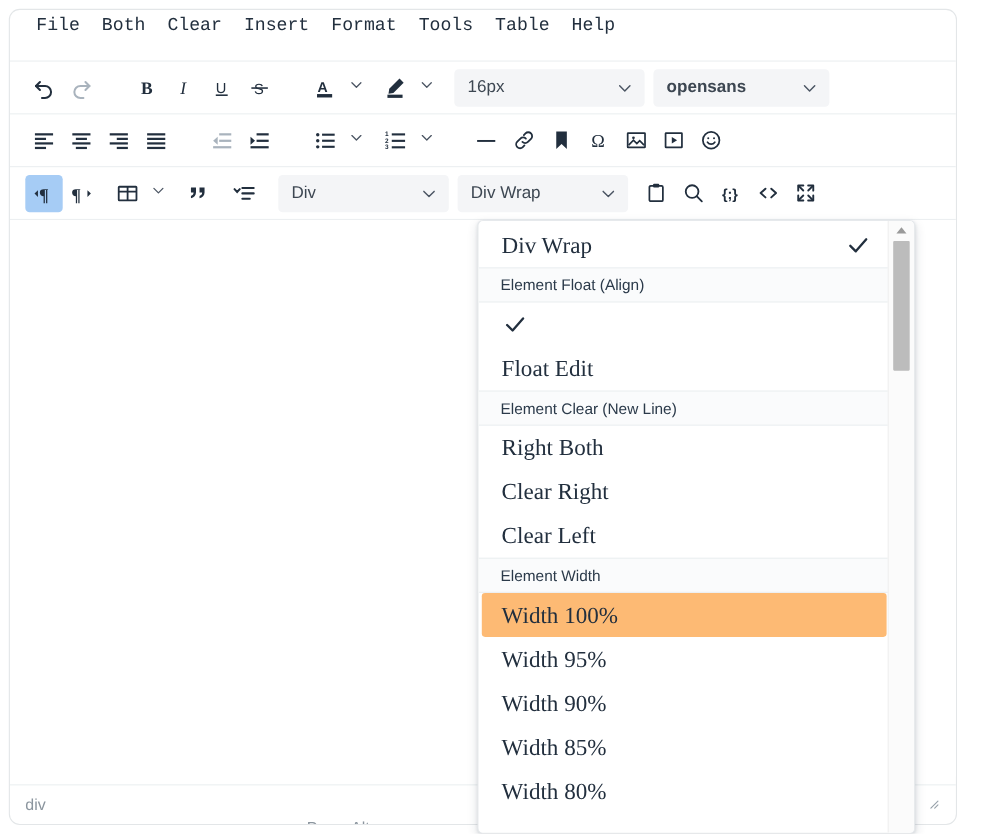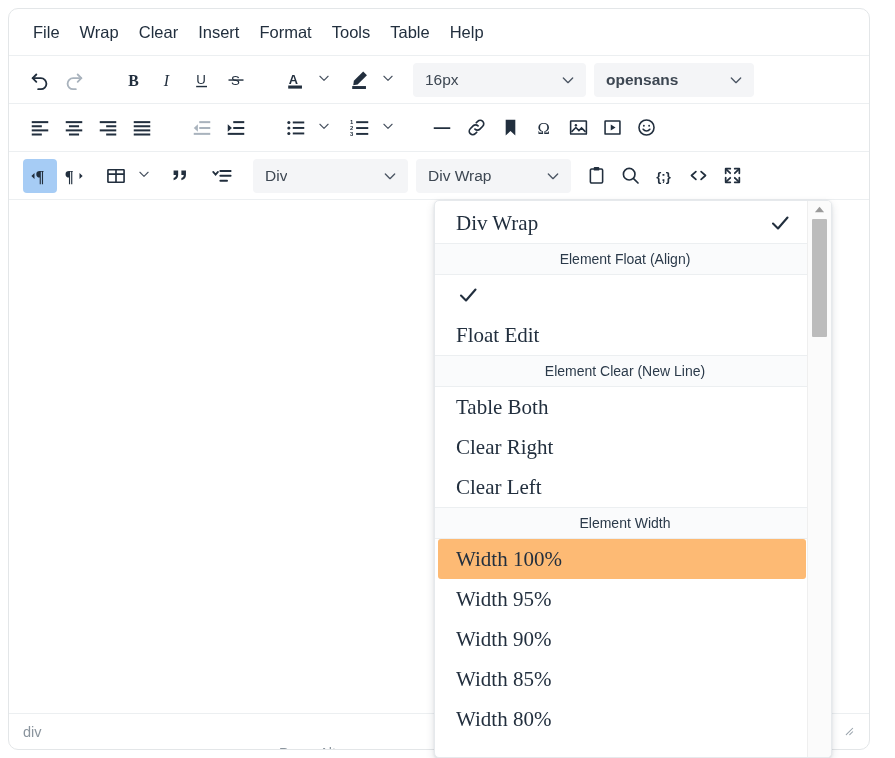--- a/index.html
+++ b/index.html
@@ -24,23 +24,23 @@
     border-radius: 10px;
     background: #ffffff;
     box-sizing: border-box;
     overflow: hidden;
   }
 
   
   .menubar {
     height: 46px;
     display: flex;
-    align-items: center;
     padding: 0 14px;
     box-sizing: border-box;
+    font-family: Liberation Mono, monospace;
   }
   .menu-item {
     font-size: 16.5px;
     color: #222f3e;
     padding: 4px 10px;
     border-radius: 3px;
     cursor: pointer;
     white-space: nowrap;
   }
 
@@ -169,21 +169,20 @@
     display: flex;
     align-items: center;
     padding: 0 14px 0 20px;
     font-family: "Liberation Sans", sans-serif;
     font-size: 14px;
     color: #2b3a4a;
     background: #fafbfc;
     border-top: 1px solid #eceff1;
     border-bottom: 1px solid #eceff1;
     box-sizing: border-box;
-    justify-content: center;
   }
 
   
   .pscroll {
     position: absolute;
     right: 0; top: 0;
     width: 23px; height: 100%;
     background: #fbfbfb;
     border-left: 1px solid #efefef;
   }
@@ -204,21 +203,21 @@
   }
 </style>
 </head>
 <body>
 
 <div id="root">
   <div class="editor-shell">
 
     <div class="menubar">
       <div class="menu-item">File</div>
-      <div class="menu-item">Wrap</div>
+      <div class="menu-item">Both</div>
       <div class="menu-item">Clear</div>
       <div class="menu-item">Insert</div>
       <div class="menu-item">Format</div>
       <div class="menu-item">Tools</div>
       <div class="menu-item">Table</div>
       <div class="menu-item">Help</div>
     </div>
 
     <div class="tb-row first">
       <div class="tbtn">
@@ -672,21 +671,21 @@
 
       <div class="mi">
         <span class="mtext">Float Edit</span>
       </div>
 
       <div class="mgroup">
         <span>Element Clear (New Line)</span>
       </div>
 
       <div class="mi">
-        <span class="mtext">Table Both</span>
+        <span class="mtext">Right Both</span>
       </div>
       <div class="mi">
         <span class="mtext">Clear Right</span>
       </div>
       <div class="mi">
         <span class="mtext">Clear Left</span>
       </div>
 
       <div class="mgroup">
         <span>Element Width</span>

